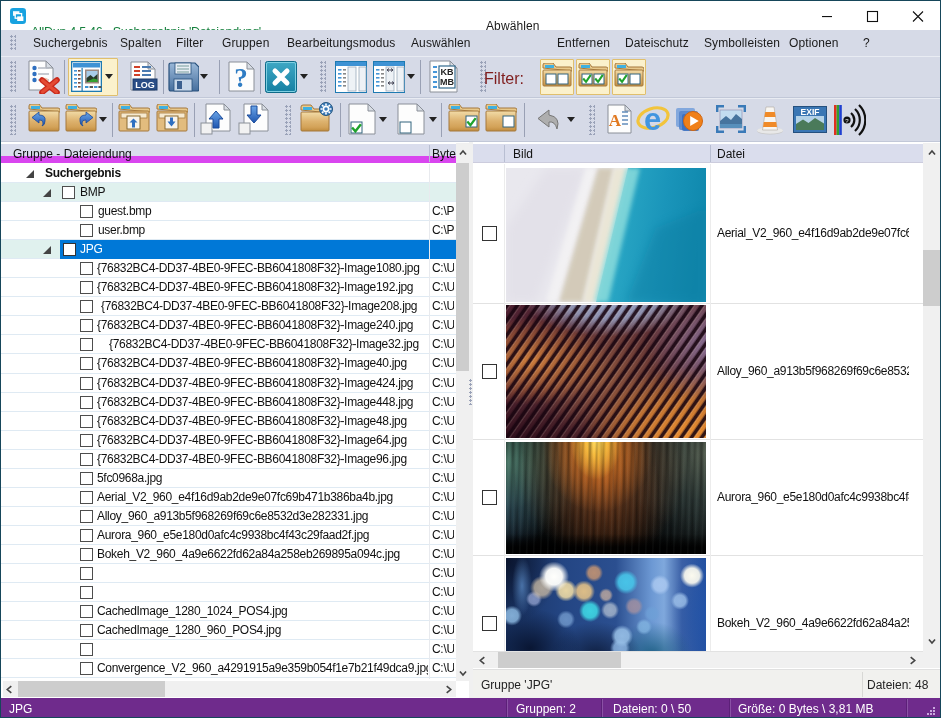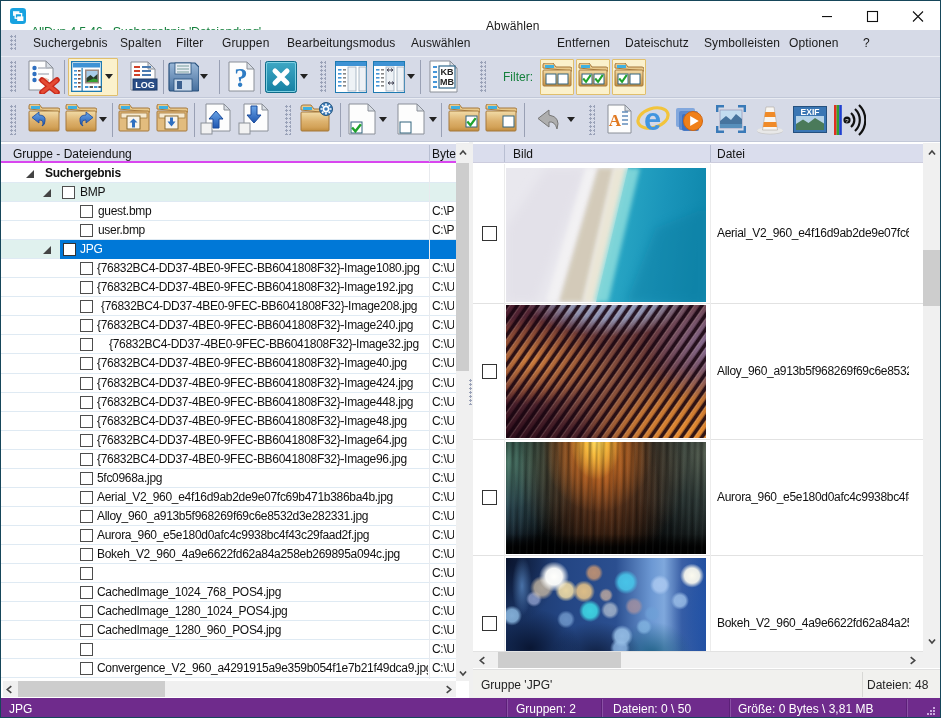--- a/index.html
+++ b/index.html
@@ -199,21 +199,21 @@
         <rect x="6" y="11" width="4" height="2"></rect>
         <rect x="6" y="16" width="4" height="2"></rect>
         <rect x="6" y="21" width="4" height="2"></rect>
         <rect x="6" y="26" width="4" height="2"></rect>
       </g>
       <rect x="12" y="6" width="16" height="22" fill="#fff" stroke="#336a8e" stroke-width="1.2"></rect>
       <text x="20" y="15" font-size="9" font-weight="bold" fill="#222" text-anchor="middle" font-family="Liberation Sans">KB</text>
       <text x="20" y="25" font-size="9" font-weight="bold" fill="#222" text-anchor="middle" font-family="Liberation Sans">MB</text>
     </svg>
 <div class="grip" style="left:479px;top:60px;height:32px"></div>
-<span class="abs" style="left:502px;top:69px;font-size:12px;color:#15803d">Filter:</span>
+<span class="abs" style="left:483px;top:69px;font-size:16px;color:#7f1d1d">Filter:</span>
 <div class="ybtn" style="left:539px;top:58px;width:34px;height:36px"></div>
 <svg class="abs" style="left:541px;top:62px" width="30" height="28" viewBox="0 0 30 28">
       <path d="M1 5 v-3 q0-2 2-2 h8 l3 4 h14 q2 0 2 2 v2 z" fill="#e8c98c" stroke="#a5793c" stroke-width="1"></path>
       <rect x="3" y="2" width="9" height="3" fill="#3fb0e0"></rect>
       <rect x="1" y="7" width="28" height="16" rx="1" fill="url(#fgrad)" stroke="#a5793c" stroke-width="1"></rect>
       <rect x="4" y="11" width="10" height="10" fill="#fff" stroke="#33647e" stroke-width="1"></rect>
       <rect x="16" y="11" width="10" height="10" fill="#fff" stroke="#33647e" stroke-width="1"></rect>
     </svg>
 <div class="ybtn" style="left:575px;top:58px;width:34px;height:36px"></div>
 <svg class="abs" style="left:577px;top:62px" width="30" height="28" viewBox="0 0 30 28">
@@ -407,21 +407,21 @@
           <stop offset="0" stop-color="#9ab8d8"></stop>
           <stop offset="1" stop-color="#466f9e"></stop>
         </linearGradient>
         <linearGradient id="teal" x1="0" y1="0" x2="0" y2="1">
           <stop offset="0" stop-color="#3fa8c5"></stop>
           <stop offset="1" stop-color="#1480a2"></stop>
         </linearGradient>
       </defs>
     </svg>
 <div class="abs" style="left:0;top:141px;width:939px;height:556px;background:#fff"></div>
-<div class="abs" style="left:0;top:143px;width:455px;height:19px;background:#dadded;border-bottom:2px solid #d946ef;font-size:12px;color:#111">
+<div class="abs" style="left:0;top:143px;width:455px;height:19px;background:#dadded;border-bottom:7px solid #d946ef;font-size:12px;color:#111">
       <span class="abs" style="left:12px;top:3px">Gruppe - Dateiendung</span>
       <span class="abs" style="left:431px;top:3px">Bytes</span>
       <div class="abs" style="left:428px;top:1px;width:1px;height:17px;background:#b8bed2"></div>
     </div>
 <div class="abs" style="left:0;top:163px;width:455px;height:516px;overflow:hidden;background:#fff">
       <div class="trow">
         <div class="exp" style="left:25px;top:6px"></div>
         <span class="lbl" style="left:44px;font-weight:bold">Suchergebnis</span>
       </div>
       <div class="trow" style="background:#e0f1ee">
@@ -524,21 +524,20 @@
         <div class="cb" style="left:79px;top:3px"></div>
         <span class="lbl" style="left:96px;width:331px;overflow:hidden;display:inline-block">Bokeh_V2_960_4a9e6622fd62a84a258eb269895a094c.jpg</span>
         <span class="path">C:\Us</span>
       </div>
       <div class="trow">
         <div class="cb" style="left:79px;top:3px"></div>
         <span class="path">C:\Us</span>
       </div>
       <div class="trow">
         <div class="cb" style="left:79px;top:3px"></div>
-        <span class="lbl" style="left:96px;width:331px;overflow:hidden;display:inline-block">CachedImage_1024_768_POS4.jpg</span>
         <span class="path">C:\Us</span>
       </div>
       <div class="trow">
         <div class="cb" style="left:79px;top:3px"></div>
         <span class="lbl" style="left:96px;width:331px;overflow:hidden;display:inline-block">CachedImage_1280_1024_POS4.jpg</span>
         <span class="path">C:\Us</span>
       </div>
       <div class="trow">
         <div class="cb" style="left:79px;top:3px"></div>
         <span class="lbl" style="left:96px;width:331px;overflow:hidden;display:inline-block">CachedImage_1280_960_POS4.jpg</span>

